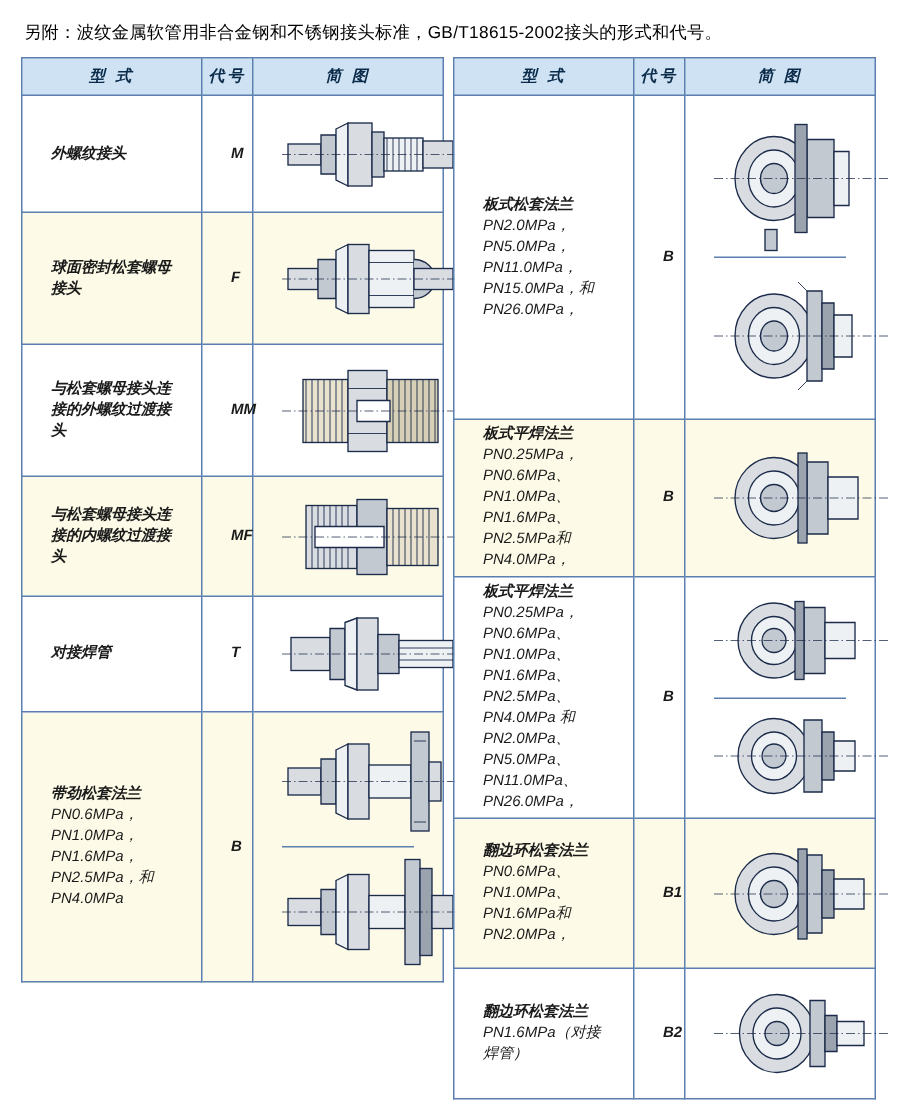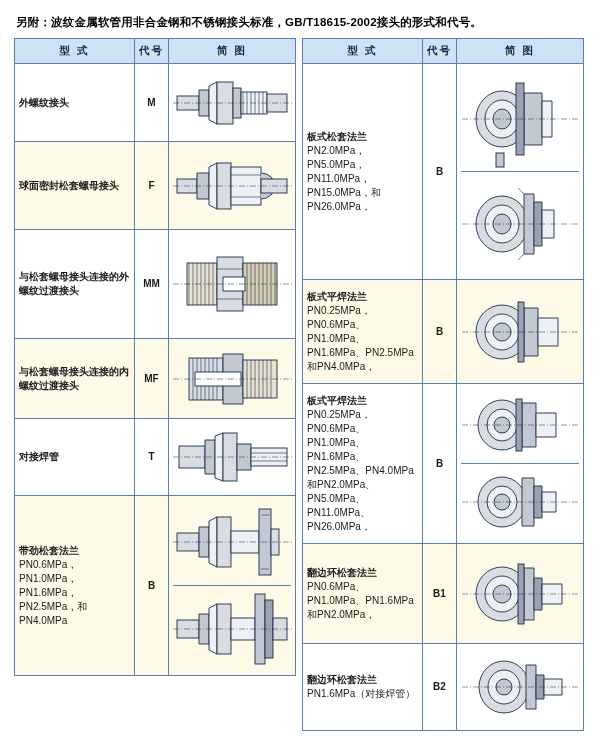--- a/index.html
+++ b/index.html
@@ -17,29 +17,30 @@
   .page {
     position: relative;
     width: 600px;
     height: 740px;
     box-sizing: border-box;
     padding: 12px 14px 0 14px;
   }
   .doc-title {
     font-size: 11.5px;
     line-height: 16px;
-    font-weight: bold;
+    font-weight: normal;
     letter-spacing: 0.2px;
     margin: 2px 0 8px 2px;
     color: #000;
   }
   .tables {
     display: flex;
     gap: 6px;
     align-items: flex-start;
+    font-style: italic;
   }
   table.spec {
     border-collapse: collapse;
     table-layout: fixed;
     border: 1px solid #5a7fb0;
   }
   table.spec.left { width: 282px; }
   table.spec.right { width: 282px; }
   table.spec th {
     background: #cfe2f3;
@@ -48,21 +49,21 @@
     font-weight: bold;
     height: 22px;
     color: #0b2b4a;
     letter-spacing: 2px;
   }
   table.spec td {
     border: 1px solid #5a7fb0;
     vertical-align: middle;
     font-size: 10px;
     line-height: 14px;
-    padding: 3px 4px;
+    padding: 3px 19px;
     background: #ffffff;
   }
   td.code {
     text-align: center;
     font-size: 11px;
     font-weight: bold;
   }
   td.fig {
     padding: 0;
     text-align: center;
@@ -160,21 +161,21 @@
               <path d="M58 26 h30 M58 48 h30" class="lnT"></path>
               <path d="M88 24 a14 13 0 0 1 0 26 z" class="mGray2"></path>
               <path d="M88 24 a14 13 0 0 1 0 26" class="ln"></path>
               <rect x="88" y="30" width="26" height="14" class="mGray"></rect>
               <rect x="88" y="30" width="26" height="14" class="ln"></rect>
               <path d="M0 37 h120" class="cl"></path>
             </svg>
           </td>
         </tr>
 
-        <tr style="height:109px">
+        <tr style="height:88px">
           <td class="type">
             <div class="t-name">与松套螺母接头连接的外螺纹过渡接头</div>
           </td>
           <td class="code">MM</td>
           <td class="fig">
             <svg width="120" height="74" viewBox="0 0 120 74">
               <rect x="14" y="16" width="30" height="42" class="mTan"></rect>
               <rect x="14" y="16" width="30" height="42" class="ln"></rect>
               <g class="lnT">
                   <path d="M16 16 v42 M20 16 v42 M24 16 v42 M28 16 v42 M32 16 v42 M36 16 v42 M40 16 v42"></path>

